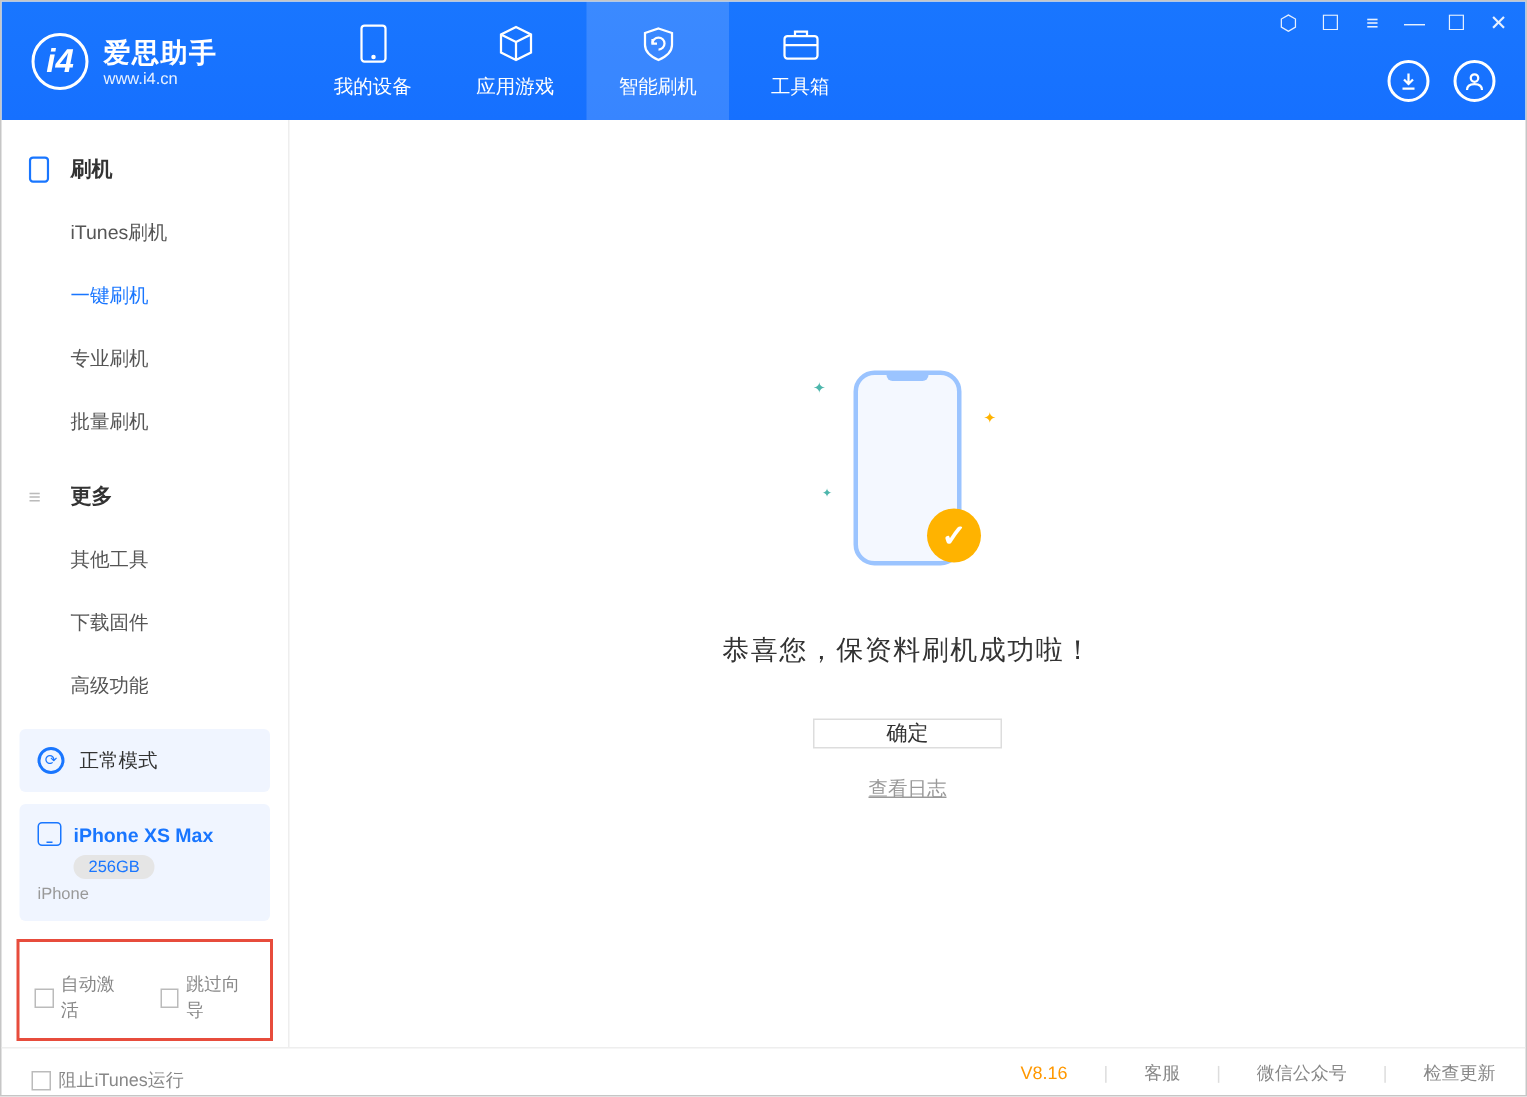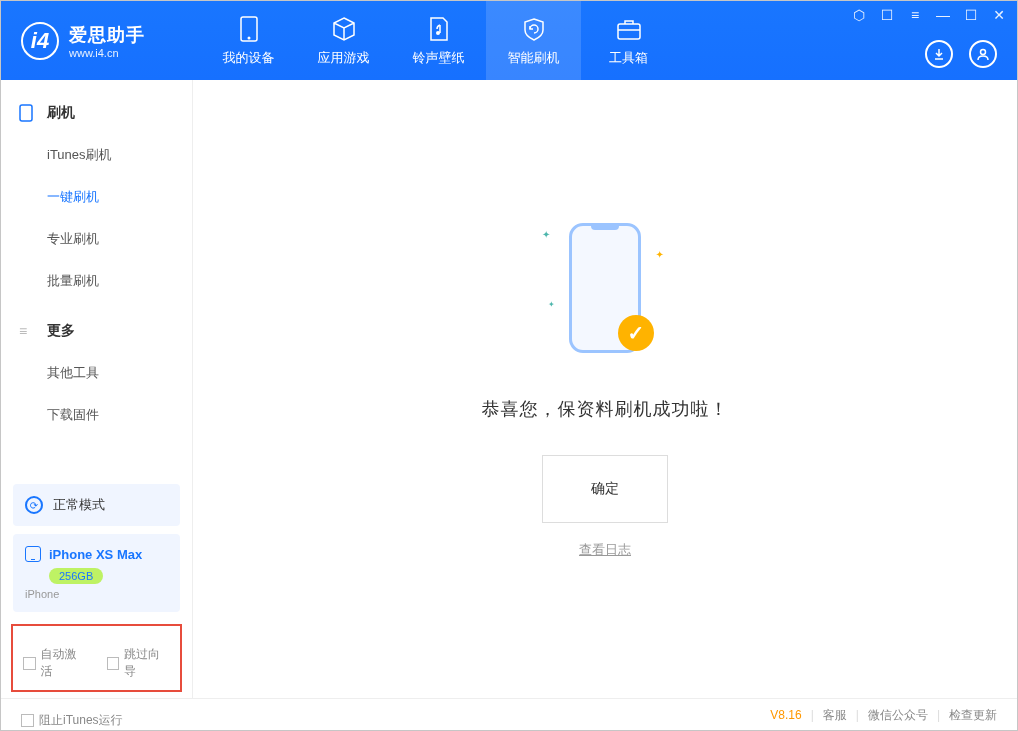--- a/index.html
+++ b/index.html
@@ -31,44 +31,44 @@
 .sidebar-item { padding: 12px 18px 12px 46px; color: #555; font-size: 13px; cursor: pointer; }
 .sidebar-item.active { color: #1976ff; }
 
 .sidebar-bottom { margin-top: auto; }
 .device-mode { background: #f0f5ff; margin: 0 12px 8px 12px; padding: 12px; border-radius: 4px; display: flex; align-items: center; font-size: 13px; color: #333; }
 .device-mode .micon { color: #1976ff; margin-right: 10px; width: 18px; height: 18px; border: 2px solid #1976ff; border-radius: 50%; display: flex; align-items: center; justify-content: center; font-size: 10px; }
 .device-card { background: #f0f5ff; margin: 0 12px 12px 12px; padding: 12px; border-radius: 4px; }
 .device-card .dname { color: #1976ff; font-size: 13px; font-weight: bold; display: flex; align-items: center; }
 .device-card .dname .dicon { width: 16px; height: 16px; border: 1.5px solid #1976ff; border-radius: 3px; margin-right: 8px; position: relative; }
 .device-card .dname .dicon::after { content: ''; position: absolute; bottom: 1px; left: 50%; transform: translateX(-50%); width: 4px; height: 1.5px; background: #1976ff; }
-.device-card .dcap { display: inline-block; background: #bef264; color: #1976ff; font-size: 11px; padding: 2px 10px; border-radius: 10px; margin: 6px 0 4px 24px; }
+.device-card .dcap { display: inline-block; background: #e5e5e5; color: #1976ff; font-size: 11px; padding: 2px 10px; border-radius: 10px; margin: 6px 0 4px 24px; }
 .device-card .dtype { color: #999; font-size: 11px; }
 
 .checkbox-row { border: 2px solid #e74c3c; margin: 0 10px 6px 10px; padding: 10px; display: flex; gap: 20px; }
 .cb { display: flex; align-items: center; font-size: 12px; color: #888; cursor: pointer; margin-top: 10px; }
 .cb .box { width: 13px; height: 13px; border: 1px solid #bbb; margin-right: 5px; }
 
 .main { flex: 1; display: flex; flex-direction: column; align-items: center; justify-content: center; }
 .phone-illust { width: 110px; height: 150px; position: relative; margin-bottom: 28px; }
 .phone-body { width: 72px; height: 130px; border: 3px solid #9bc4ff; border-radius: 14px; background: #f4f8ff; position: absolute; left: 50%; transform: translateX(-50%); top: 4px; }
 .phone-notch { width: 28px; height: 4px; background: #9bc4ff; border-radius: 0 0 4px 4px; position: absolute; top: 7px; left: 50%; transform: translateX(-50%); }
 .check-badge { width: 36px; height: 36px; background: #ffb300; border-radius: 50%; position: absolute; bottom: 18px; right: 6px; display: flex; align-items: center; justify-content: center; color: #fff; font-size: 20px; font-weight: bold; }
 .sparkle { position: absolute; color: #ffb300; font-size: 10px; }
 .sparkle.s1 { top: 10px; left: -8px; color: #4db6ac; }
 .sparkle.s2 { top: 30px; right: -4px; }
 .sparkle.s3 { bottom: 60px; left: -2px; color: #4db6ac; font-size: 8px; }
 
 .success-text { font-size: 18px; color: #333; margin-bottom: 34px; letter-spacing: 1px; }
-.ok-btn { border: 1px solid #ddd; background: #fff; padding: 24px 48px; font-size: 14px; color: #333; cursor: pointer; margin-bottom: 18px; }
+.ok-btn { border: 1px solid #ddd; background: #fff; padding: 0 48px; font-size: 14px; color: #333; cursor: pointer; margin-bottom: 18px; }
 .log-link { color: #999; font-size: 13px; cursor: pointer; text-decoration: underline; }
 
 .footer { height: 33px; border-top: 1px solid #eee; display: flex; align-items: center; padding: 0 20px; font-size: 12px; color: #888; }
 .footer .cb { color: #888; }
-.footer-right { margin-left: auto; display: flex; align-items: center; gap: 9px; }
+.footer-right { margin-left: auto; display: flex; align-items: center; gap: 24px; }
 .footer-right .ver { color: #ff9800; }
 .footer-right .divider { color: #ddd; }
 .footer-right a { color: #888; cursor: pointer; }
 </style>
 </head>
 <body>
 
 <div class="header">
   <div class="logo-section">
     <div class="logo-circle">i4</div>
@@ -87,30 +87,20 @@
         </div>
       <span>我的设备</span>
     </div>
     <div class="nav-tab">
       <div class="icon">
           <svg width="26" height="26" viewBox="0 0 26 26">
             <path d="M13 2 L23 7 L23 19 L13 24 L3 19 L3 7 Z M3 7 L13 12 L23 7 M13 12 L13 24" fill="none" stroke="#fff" stroke-width="1.5"></path>
           </svg>
         </div>
       <span>应用游戏</span>
-    </div>
-    <div class="nav-tab">
-      <div class="icon">
-          <svg width="22" height="26" viewBox="0 0 22 26">
-            <path d="M3 2 L15 2 L19 6 L19 24 L3 24 Z" fill="none" stroke="#fff" stroke-width="1.5"></path>
-            <path d="M12 9 L12 17 M12 9 Q9 10 9 13" fill="none" stroke="#fff" stroke-width="1.5"></path>
-            <circle cx="10" cy="17" r="2" fill="#fff"></circle>
-          </svg>
-        </div>
-      <span>铃声壁纸</span>
     </div>
     <div class="nav-tab active">
       <div class="icon">
           <svg width="26" height="26" viewBox="0 0 26 26">
             <path d="M13 3 L22 6 L22 14 Q22 20 13 24 Q4 20 4 14 L4 6 Z" fill="none" stroke="#fff" stroke-width="1.5"></path>
             <path d="M9 13 A4 4 0 1 1 13 17" fill="none" stroke="#fff" stroke-width="1.5"></path>
             <path d="M9 10 L9 13 L12 13" fill="none" stroke="#fff" stroke-width="1.5"></path>
           </svg>
         </div>
       <span>智能刷机</span>
@@ -164,20 +154,21 @@
       <div class="sidebar-item">专业刷机</div>
       <div class="sidebar-item">批量刷机</div>
     </div>
     <div class="sidebar-section">
       <div class="sidebar-header">
         <span class="sicon" style="color:#bbb">≡</span>
         <span>更多</span>
       </div>
       <div class="sidebar-item">其他工具</div>
       <div class="sidebar-item">下载固件</div>
+      <div class="sidebar-item">高级功能</div>
     </div>
 
     <div class="sidebar-bottom">
       <div class="device-mode">
         <span class="micon">⟳</span>
         <span>正常模式</span>
       </div>
       <div class="device-card">
         <div class="dname">
           <span class="dicon"></span>

